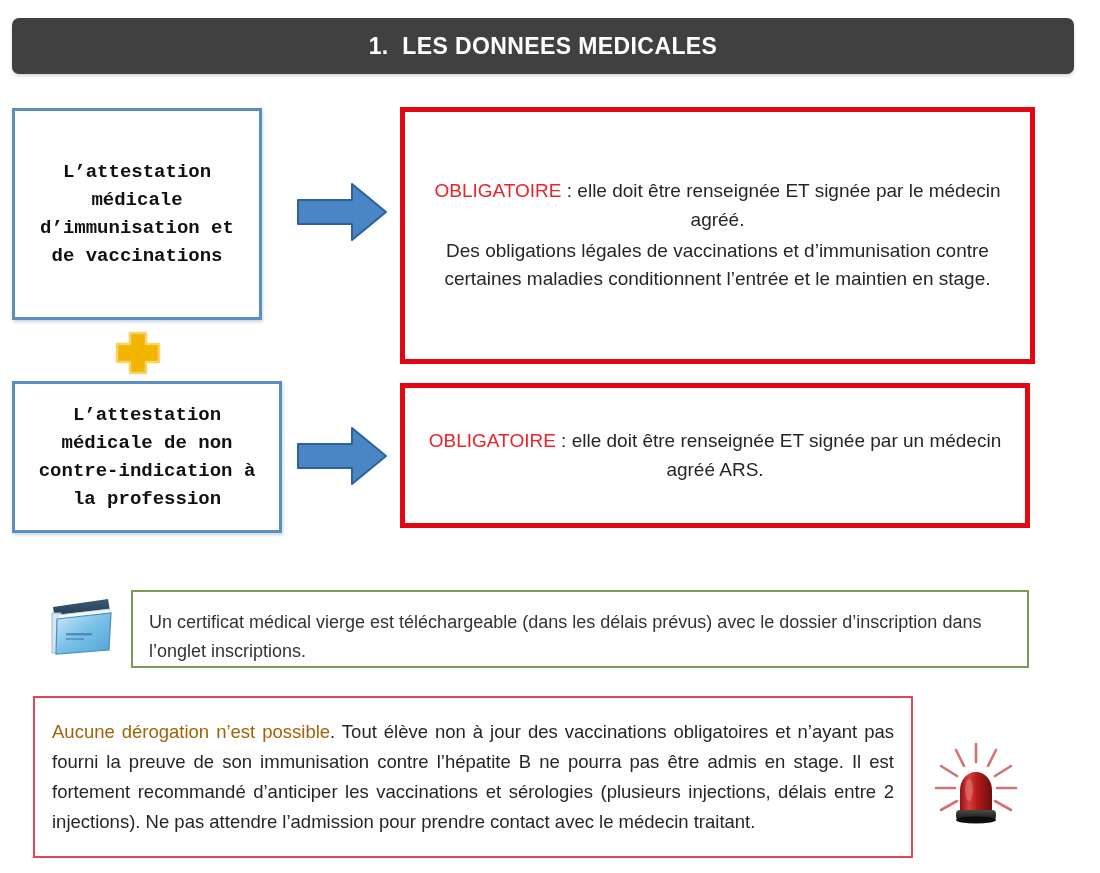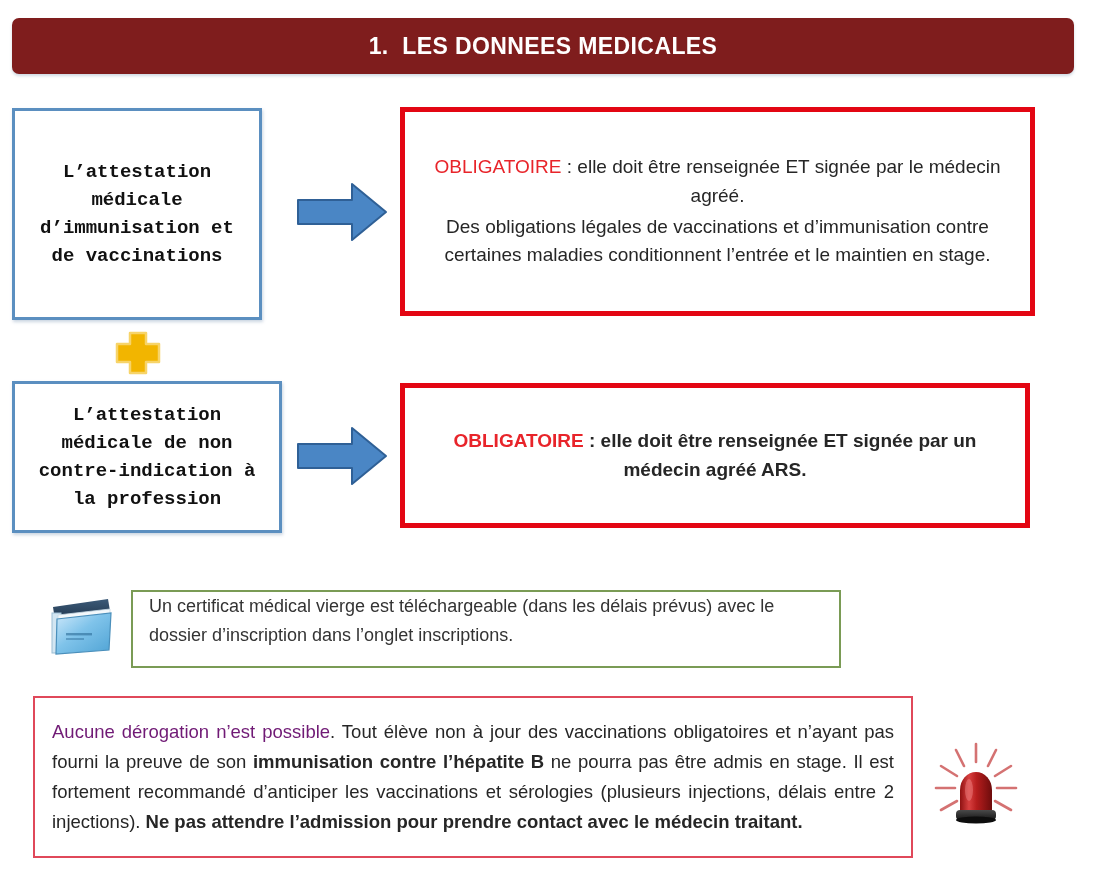--- a/index.html
+++ b/index.html
@@ -16,21 +16,21 @@
     overflow: hidden;
   }
 
   
   .header-banner {
     position: absolute;
     left: 12px;
     top: 18px;
     width: 1062px;
     height: 56px;
-    background: #7f1d1d;
+    background: #404040;
     border-radius: 7px;
     box-shadow: 0 2px 3px rgba(120,150,175,0.35);
     display: flex;
     align-items: center;
     justify-content: center;
   }
   .header-title {
     color: #ffffff;
     font-size: 23px;
     font-weight: bold;
@@ -84,22 +84,22 @@
     position: absolute;
     border: 5px solid #e30613;
     background: #ffffff;
     box-sizing: border-box;
     display: flex;
     flex-direction: column;
     align-items: center;
     justify-content: center;
     text-align: center;
   }
-  #red-box-1 { left: 400px; top: 107px; width: 635px; height: 209px; }
-  #red-box-2 { left: 400px; top: 383px; width: 630px; height: 145px; font-weight: bold; }
+  #red-box-1 { left: 400px; top: 107px; width: 635px; height: 257px; }
+  #red-box-2 { left: 400px; top: 383px; width: 630px; height: 145px; }
   .red-box p {
     margin: 0;
     padding: 0 18px;
     font-size: 19px;
     line-height: 1.52;
     color: #262626;
   }
   .red-box p + p { margin-top: 2px; }
   .kw-red {
     color: #e8242a;
@@ -110,27 +110,27 @@
     position: absolute;
     left: 48px;
     top: 593px;
     width: 68px;
     height: 66px;
   }
   #green-note {
     position: absolute;
     left: 131px;
     top: 590px;
-    width: 710px;
+    width: 898px;
     height: 78px;
     border: 2px solid #7a9b55;
     background: #ffffff;
     box-sizing: border-box;
     display: flex;
-    align-items: flex-start;
+    align-items: flex-end;
   }
   #green-note .gn-text {
     font-size: 18px;
     line-height: 1.62;
     color: #333333;
     padding: 0 16px;
     text-align: left;
   }
 
   
@@ -147,22 +147,22 @@
     align-items: center;
   }
   #warning-box .wb-text {
     font-size: 18.5px;
     line-height: 1.62;
     color: #262626;
     padding: 0 17px;
     text-align: justify;
     text-justify: inter-word;
   }
-  .wb-text .kw-red { color: #701a75; }
-  .wb-text .kw-bold { font-weight: bold; }
+  .wb-text .kw-red { color: #a16207; }
+  .wb-text .kw-bold { font-weight: normal; }
 
   
   #siren-icon {
     position: absolute;
     left: 930px;
     top: 738px;
     width: 92px;
     height: 94px;
   }
 </style>

